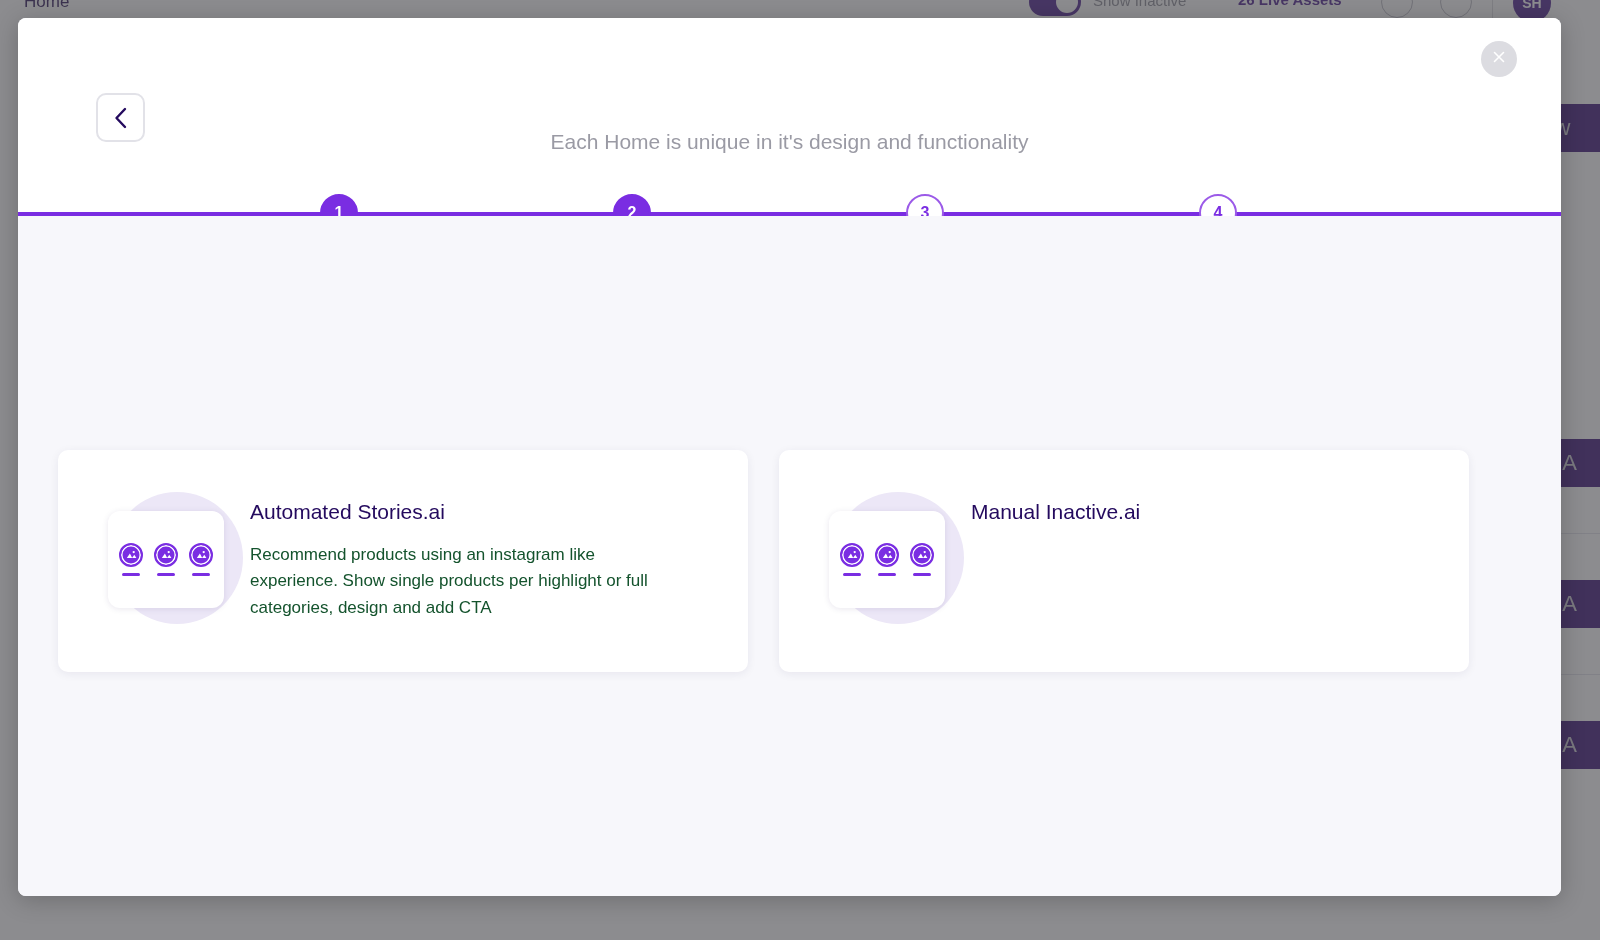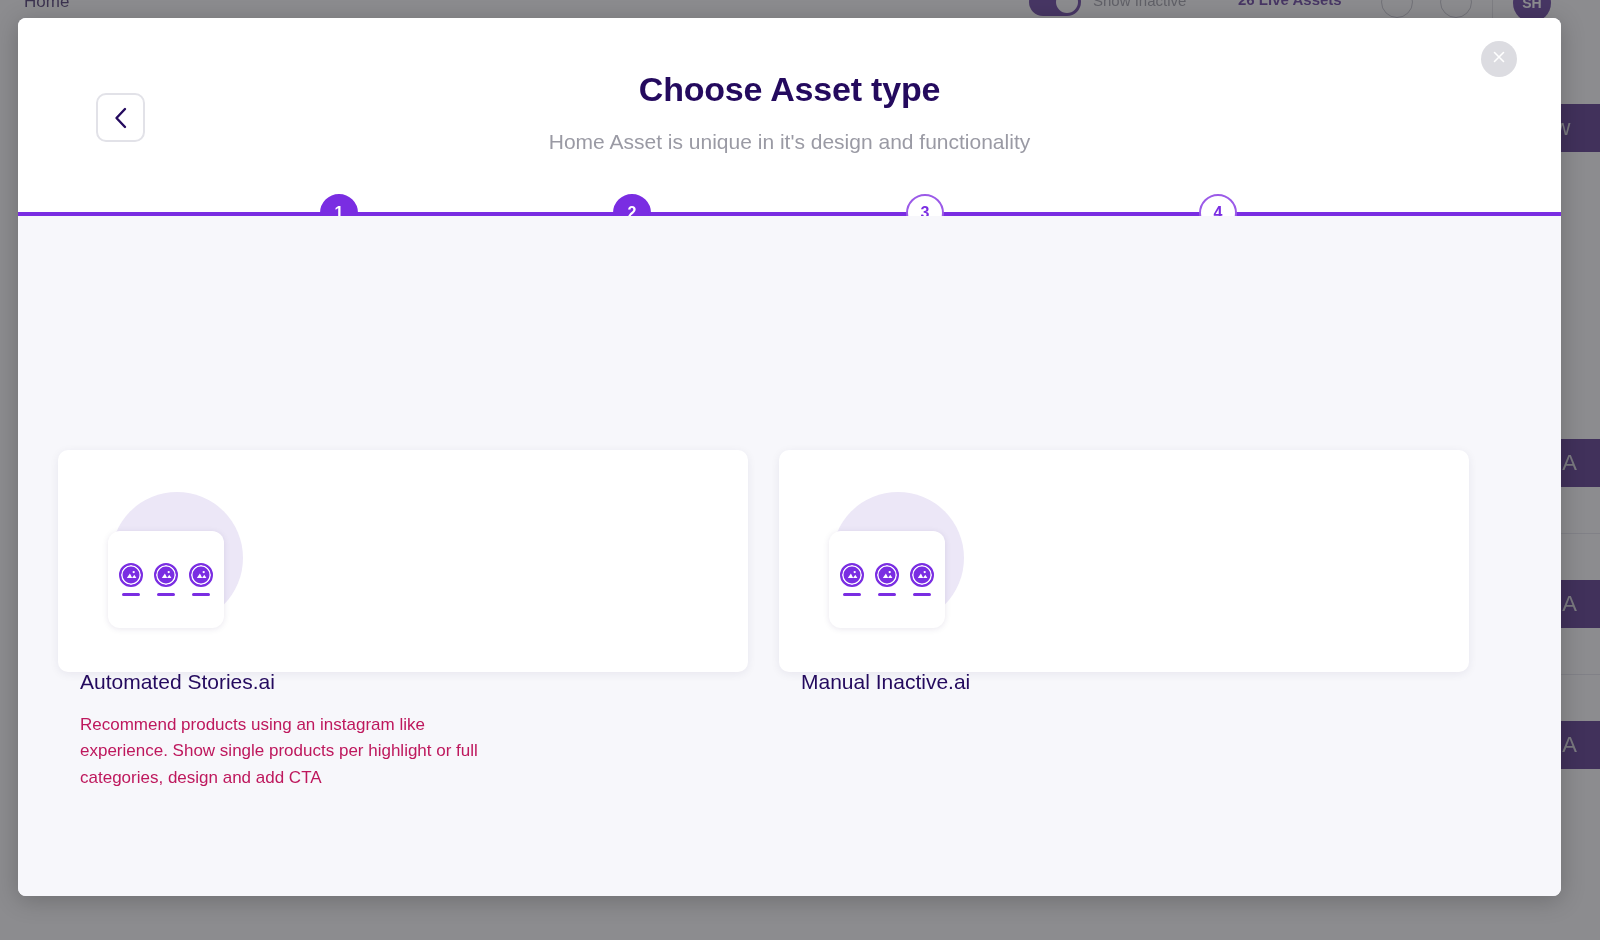--- a/index.html
+++ b/index.html
@@ -169,21 +169,20 @@
   }
 
   .asset-card {
     width: 690px; height: 222px;
     background: #ffffff;
     border-radius: 10px;
     box-shadow: 0 2px 10px rgba(30,20,70,0.07);
     display: flex; align-items: flex-start;
     padding: 44px 25px 0 22px;
     cursor: pointer;
-    flex-direction: column;
   }
 
   .card-icon-wrap {
     position: relative;
     width: 170px; height: 130px;
     flex: 0 0 170px;
     display: flex; align-items: center; justify-content: center;
   }
   .icon-halo {
     position: absolute; left: 31px; top: -2px;
@@ -213,21 +212,21 @@
     background: #7a2de2;
     margin: 6px auto 0 auto;
   }
 
   .card-text { padding-top: 6px; }
   .card-title {
     font-size: 21px; font-weight: 500; color: #240a5e;
     margin-bottom: 18px;
   }
   .card-desc {
-    font-size: 17px; line-height: 1.55; color: #be185d;
+    font-size: 17px; line-height: 1.55; color: #14532d;
     max-width: 420px;
   }
 </style>
 </head>
 <body>
 
 <div id="page-root">
 
   <div id="bg-layer">
 
@@ -271,22 +270,21 @@
       </div>
 
       <div id="close-button">
         <span>
           <svg width="16" height="16" viewBox="0 0 16 16" fill="none">
             <path d="M3.5 3.5 L12.5 12.5 M12.5 3.5 L3.5 12.5" stroke="#ffffff" stroke-width="1.6" stroke-linecap="round"></path>
           </svg>
         </span>
       </div>
 
-      <div id="modal-title">Choose Asset type</div>
-      <div id="modal-subtitle">Home Asset is unique in it's design and functionality</div>
+      <div id="modal-subtitle">Each Home is unique in it's design and functionality</div>
 
       <div id="stepper">
         <div id="stepper-track"></div>
         <div class="step-node done" style="left:302px">
           <span>1</span>
         </div>
         <div class="step-node done" style="left:595px">
           <span>2</span>
         </div>
         <div class="step-node todo" style="left:888px">

